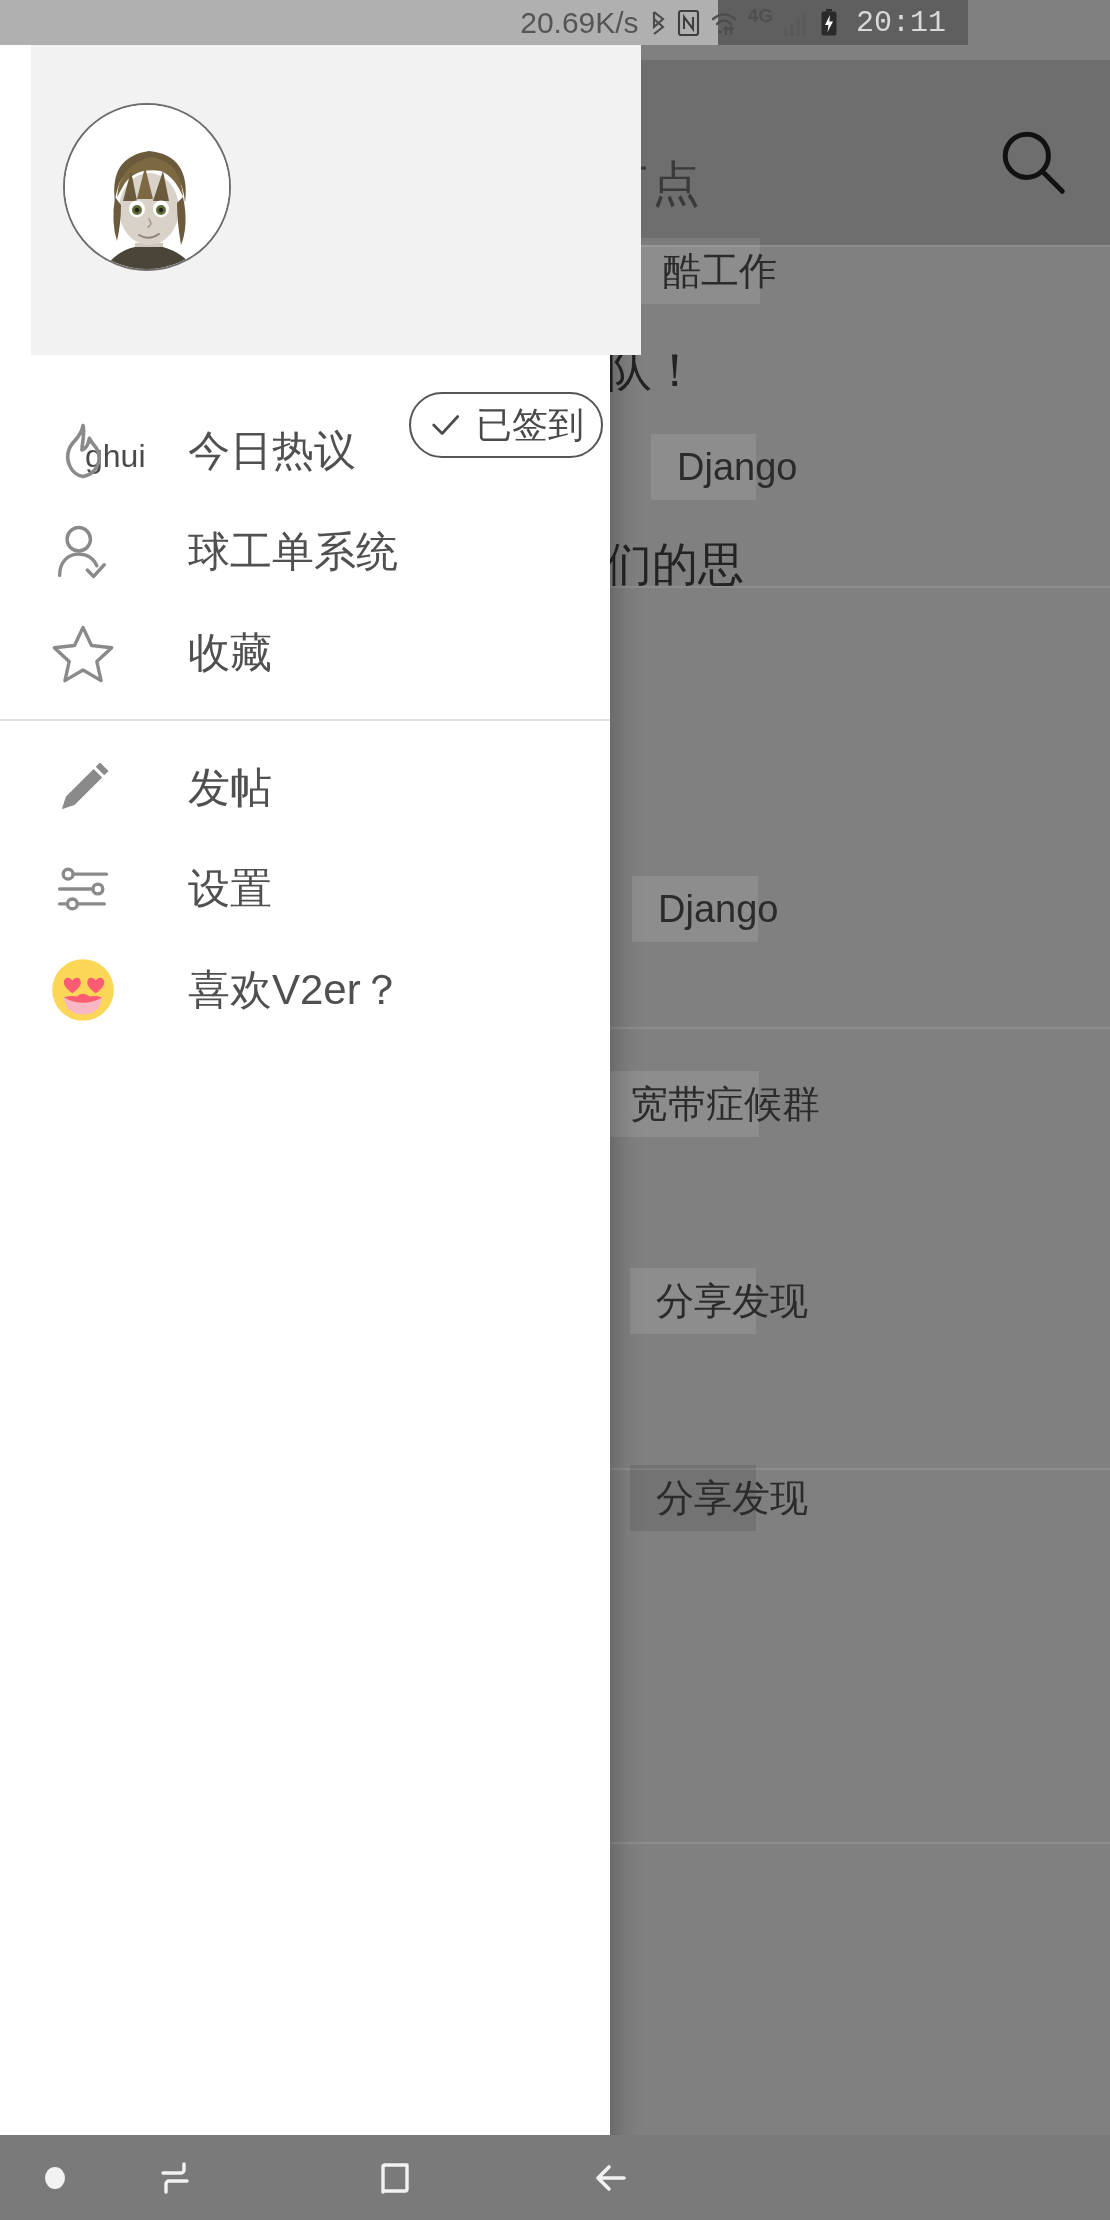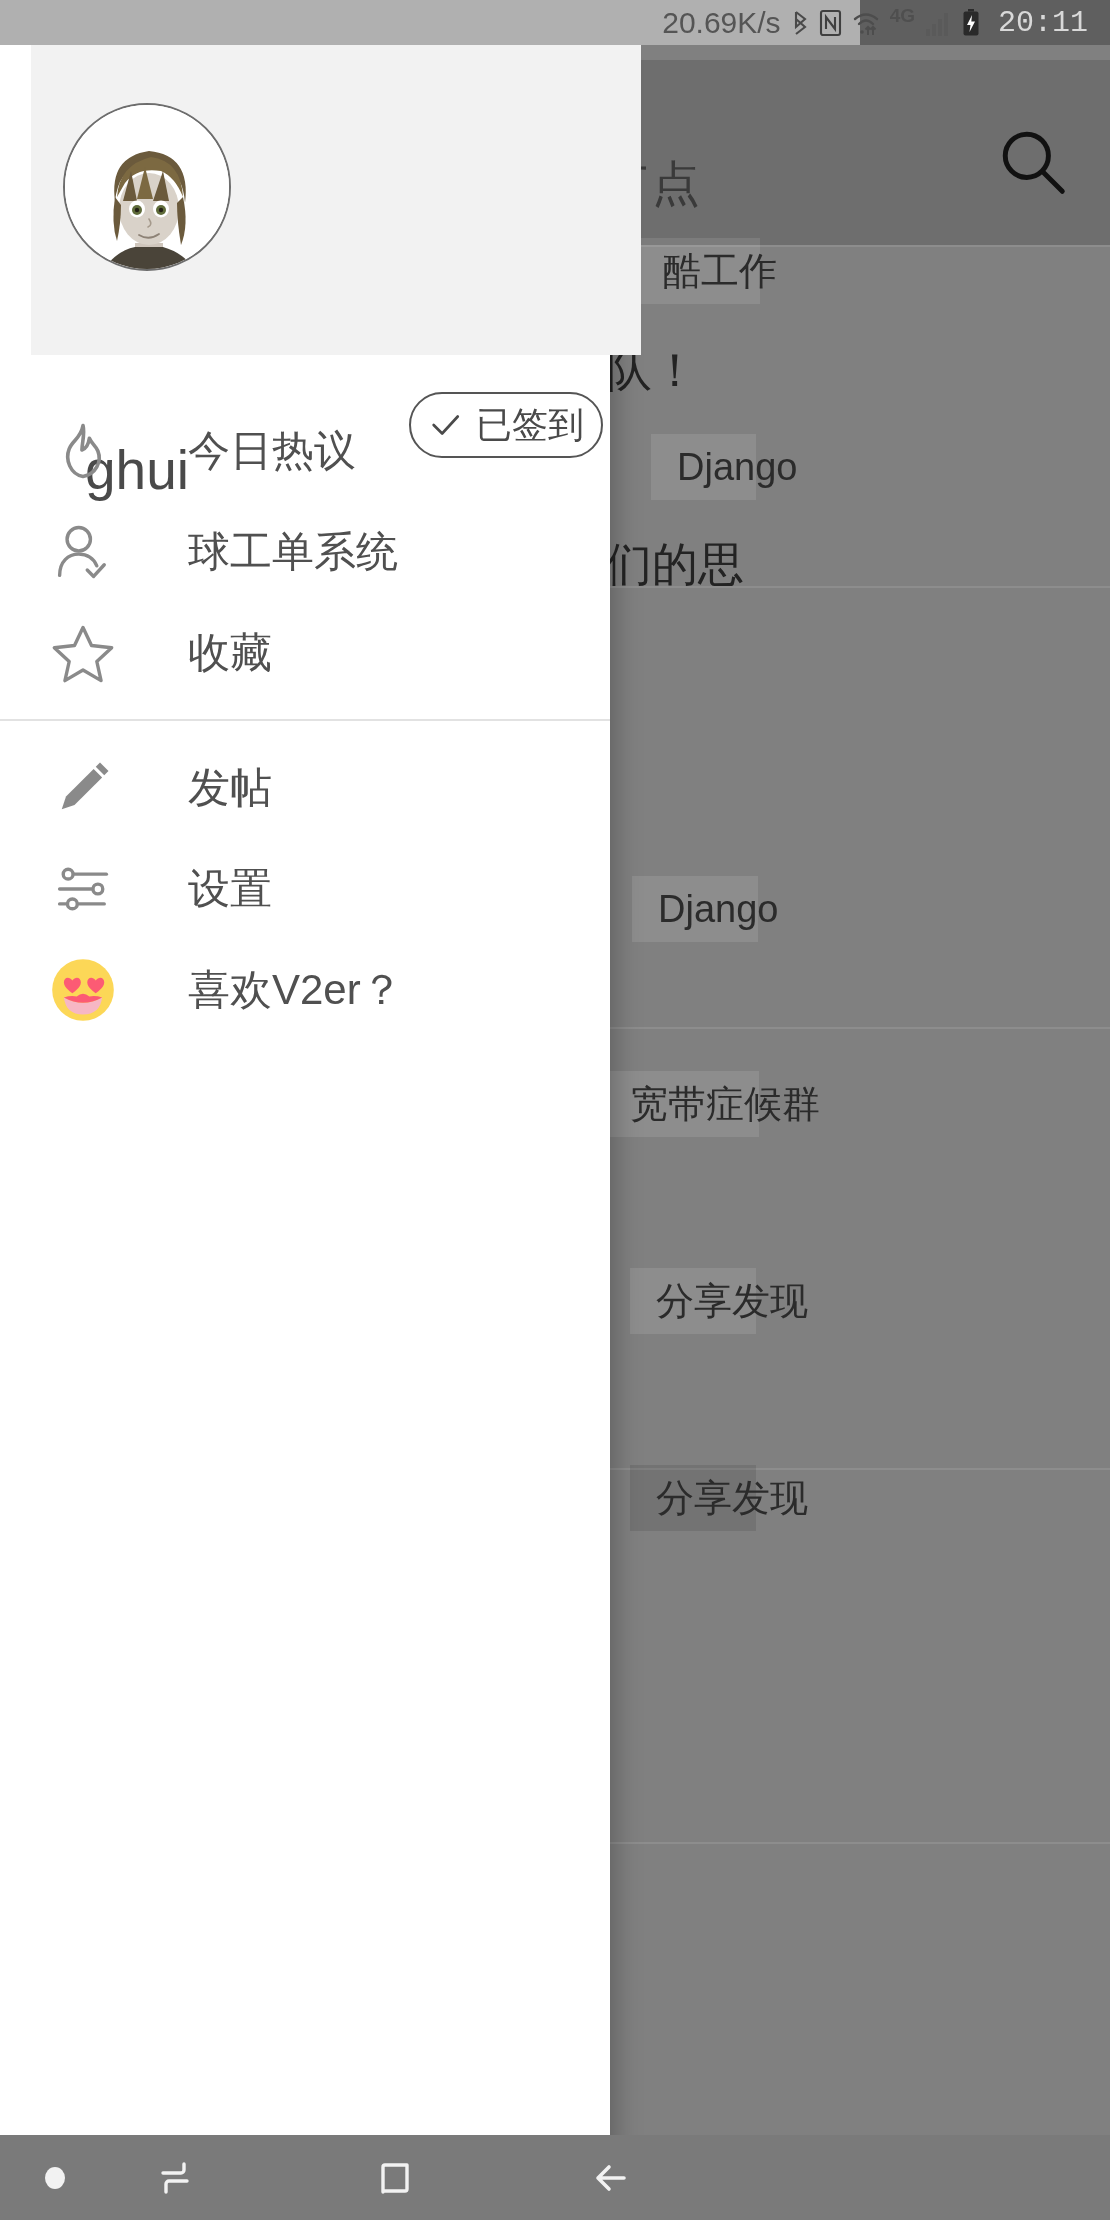--- a/index.html
+++ b/index.html
@@ -50,21 +50,21 @@
     position:relative; width:610px; height:310px; background:#f2f2f2;
   }
   .avatar {
     position:absolute; top:58px; left:32px;
     width:168px; height:168px; border-radius:50%;
     border:2px solid #6d6d6d; overflow:hidden; background:#ffffff;
   }
   .avatar svg { width:168px; height:168px; display:block; }
   .username {
     position:absolute; top:393px; left:85px;
-    font-size:55px; color:#4a4a4a;
+    font-size:32px; color:#4a4a4a;
   }
   .checkin-btn {
     position:absolute; top:347px; left:378px;
     width:194px; height:66px; border-radius:33px;
     border:2px solid #555555; background:transparent;
     display:flex; align-items:center; justify-content:center; gap:14px;
     cursor:pointer;
   }
   .checkin-btn .tick { width:34px; height:34px; display:block; }
   .checkin-btn .label { font-size:36px; color:#4a4a4a; }
@@ -81,21 +81,21 @@
   .menu-item .ico svg { width:68px; height:68px; display:block; }
   .menu-item .txt {
     margin-left:66px; font-size:42px; color:#505050; white-space:nowrap;
   }
   .menu-divider {
     width:610px; height:2px; background:#e2e2e2; margin:16px 0 16px 0;
   }
 
   
   .statusbar {
-    position:absolute; top:0; left:0; width:1110px; height:45px;
+    position:absolute; top:0; left:0; width:968px; height:45px;
     background:#b0b0b0; z-index:20;text-align:right;
   }
   .statusbar .right-dim {
     position:absolute; top:0; right:0; width:250px; height:45px;
     background:#5f5f5f;
   }
   .sb-items {
     position:absolute; top:0; right:22px; height:45px;
     display:flex; align-items:center; gap:9px; z-index:2;
   }

